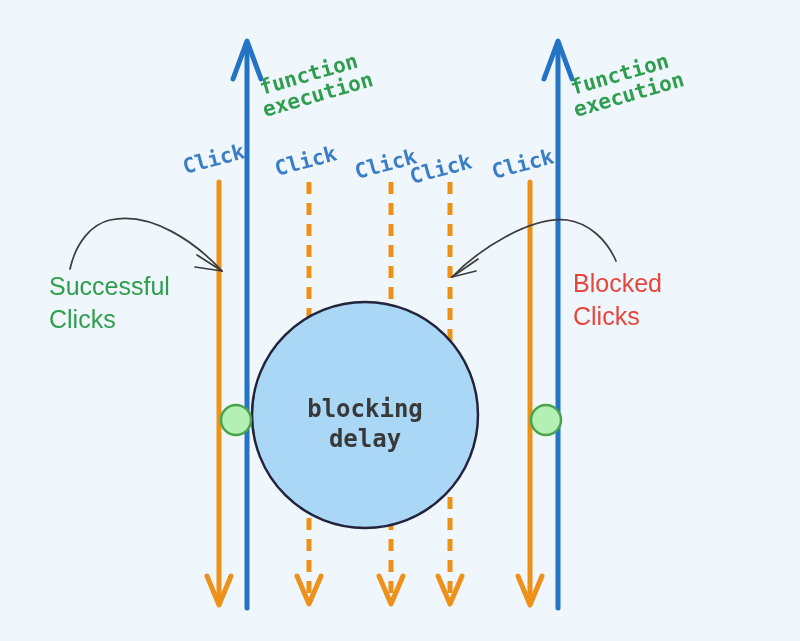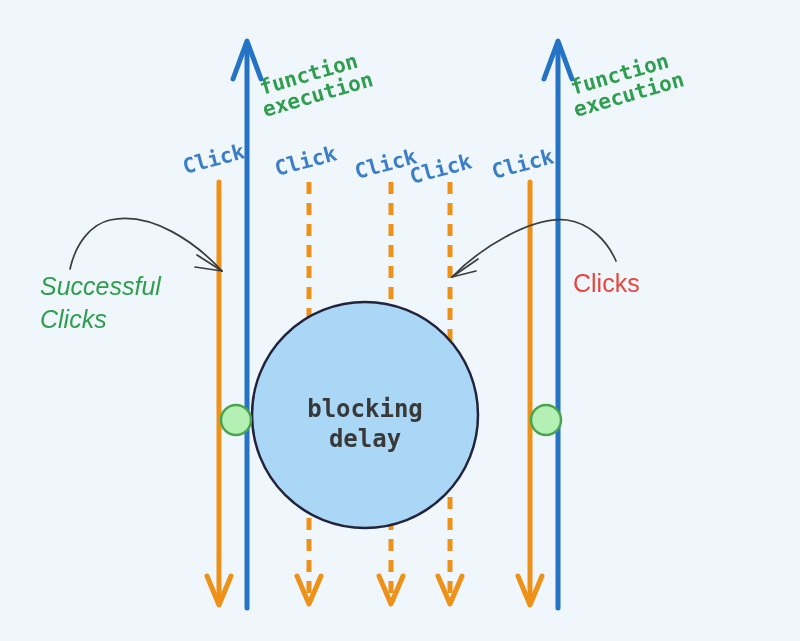--- a/index.html
+++ b/index.html
@@ -52,21 +52,21 @@
     font-size:24px;
     fill:var(--delay-text);
     text-anchor:middle;
   }
   .callout{
     position:absolute;
     font-size:25px;
     line-height:33px;
     white-space:nowrap;
   }
-  .callout-green{color:var(--label-green);left:40px;top:270px;font-style:italic;}
+  .callout-green{color:var(--label-green);left:49px;top:270px;}
   .callout-red{color:var(--blocked-red);left:573px;top:267px;}
 </style>
 </head>
 <body>
 
 <div class="stage">
 
   <svg width="800" height="641" viewBox="0 0 800 641">
 
     <g>
@@ -131,16 +131,17 @@
     <text class="mono txt-blue" x="357" y="179" transform="rotate(-15 357 179)">Click</text>
     <text class="mono txt-blue" x="412" y="184" transform="rotate(-15 412 184)">Click</text>
     <text class="mono txt-blue" x="494" y="179" transform="rotate(-15 494 179)">Click</text>
   </svg>
 
   <div class="callout callout-green">
     <div>Successful</div>
     <div>Clicks</div>
   </div>
   <div class="callout callout-red">
+    <div>Blocked</div>
     <div>Clicks</div>
   </div>
 
 </div>
 
 </body></html>

